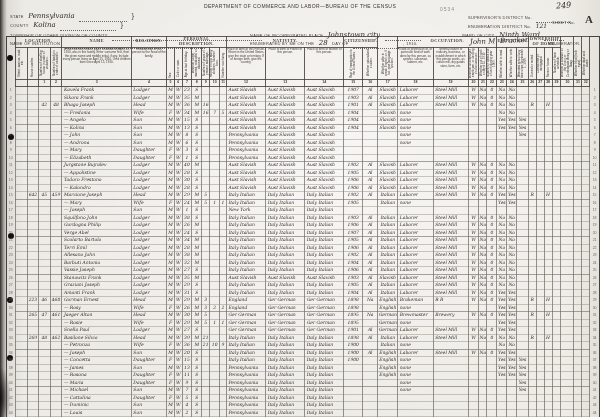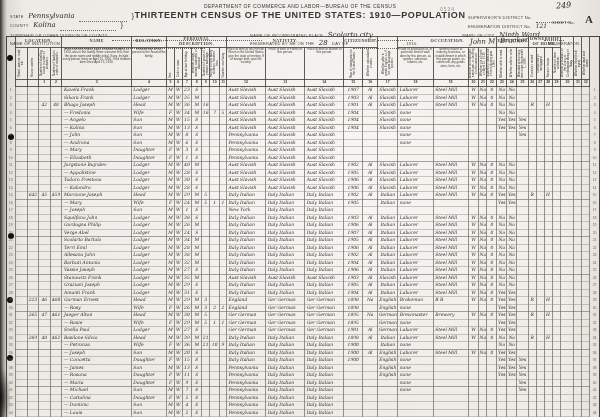--- a/index.html
+++ b/index.html
@@ -57,21 +57,20 @@
   <div class="edge-left"></div>
   <div class="edge-bottom-smudge"></div>
   <div class="punch" style="left:7px;top:55px;"></div>
   <div class="punch" style="left:8px;top:134px;"></div>
   <div class="punch" style="left:8px;top:233px;"></div>
   <div class="punch" style="left:7px;top:297px;"></div>
   <div class="punch" style="left:7px;top:355px;"></div>
   <div class="stamp">0534</div>
 
   <div class="dept">DEPARTMENT OF COMMERCE AND LABOR—BUREAU OF THE CENSUS</div>
-  <div class="title">THIRTEENTH CENSUS OF THE UNITED STATES: 1910—POPULATION</div>
 
   <div class="pos" style="left:10px;top:4px;">
     <span class="hdr-label">STATE</span>
     <span class="hw hdr-hw">Pennsylvania</span>
     <span class="dotline" style="width:48px;"></span>
     <span class="brace">}</span>
   </div>
   <div class="pos" style="left:10px;top:13px;">
     <span class="hdr-label">COUNTY</span>
     <span class="hw hdr-hw">Kolina</span>
@@ -92,21 +91,21 @@
   </div>
   <div class="sheet-hw hw">249</div>
   <div class="sheet-letter">A</div>
 
   <div class="pos" style="left:10px;top:23px;">
     <span class="hdr-label">TOWNSHIP OR OTHER DIVISION OF COUNTY</span>
     <span class="dotline" style="width:150px;"></span>
   </div>
   <div class="pos" style="left:250px;top:23px;">
     <span class="hdr-label">NAME OF INCORPORATED PLACE</span>
-    <span class="hw hdr-hw">Scolarto city</span>
+    <span class="hw hdr-hw">Johnstown city</span>
     <span class="dotline" style="width:36px;"></span>
   </div>
   <div class="pos" style="left:462px;top:23px;">
     <span class="hdr-label">WARD OF CITY</span>
     <span class="hw hdr-hw">Ninth Ward</span>
     <span class="dotline" style="width:20px;"></span>
   </div>
 
   <div class="pos" style="left:10px;top:31px;">
     <span class="hdr-label">NAME OF INSTITUTION</span>

